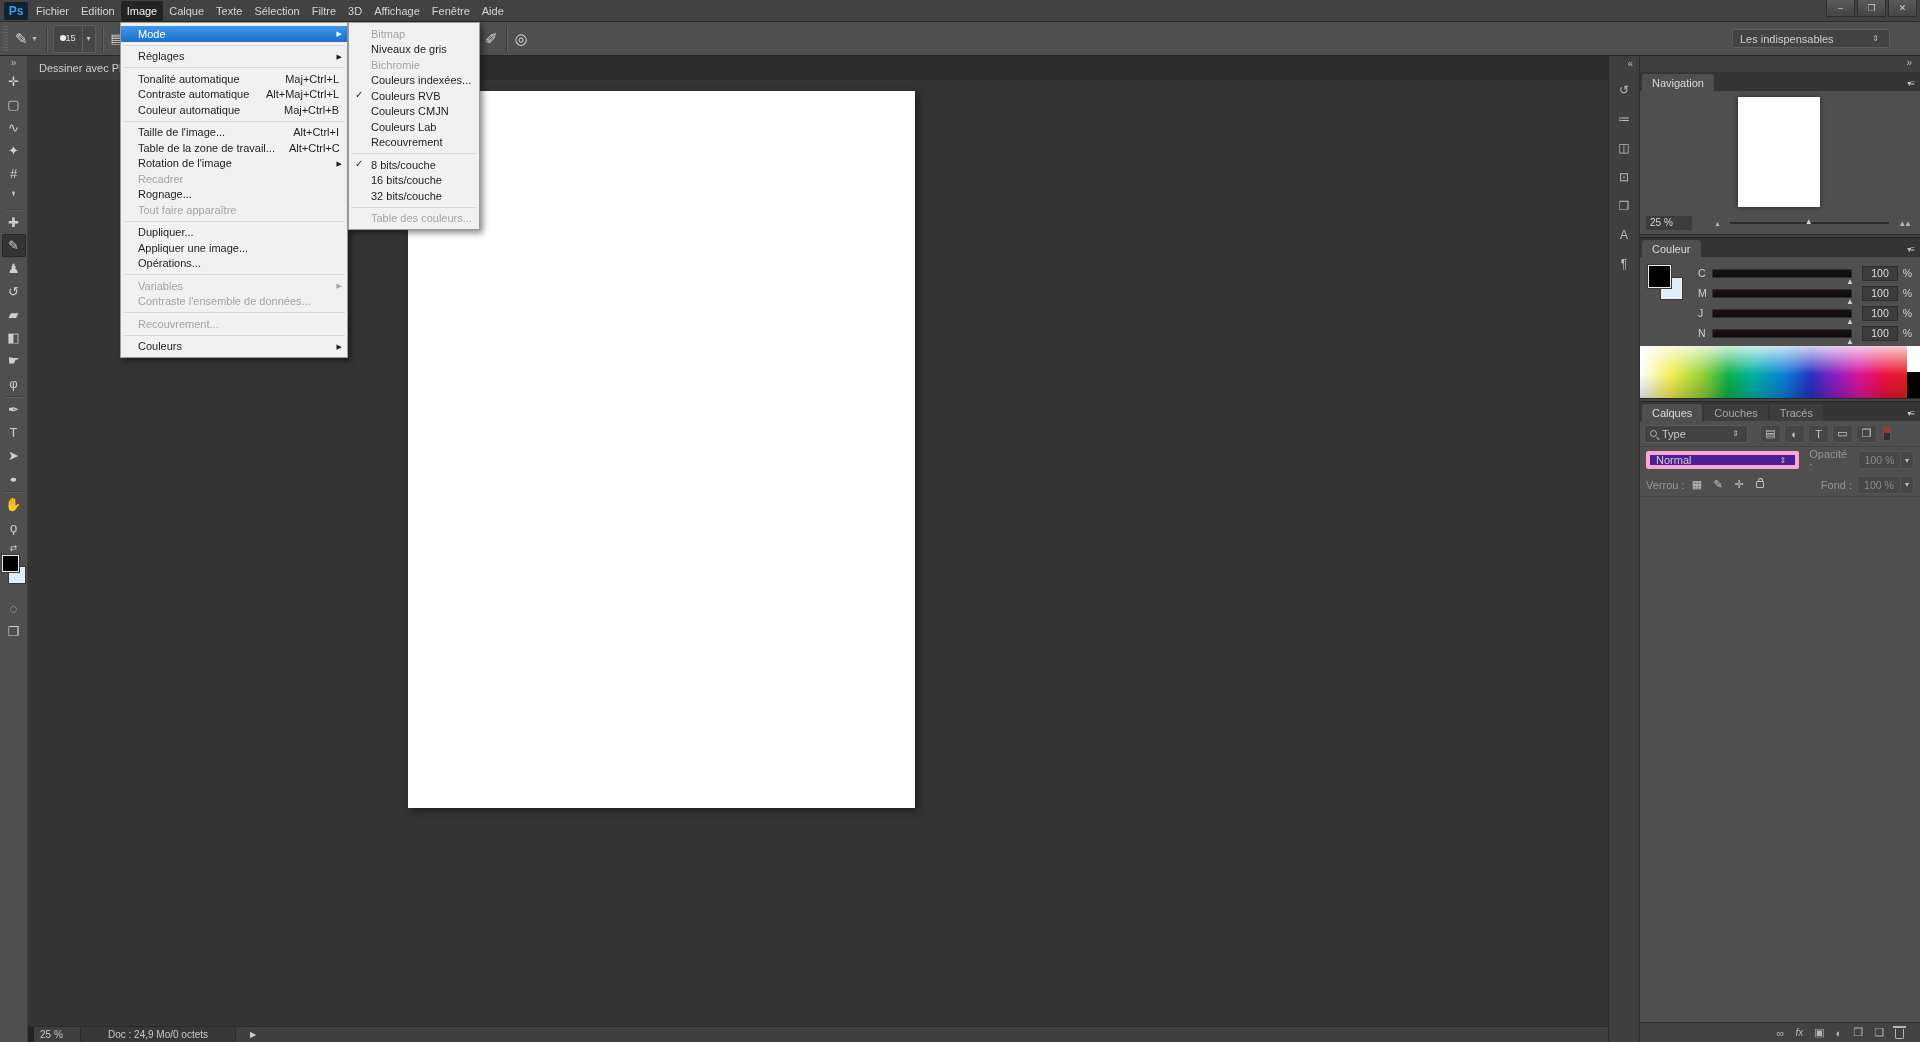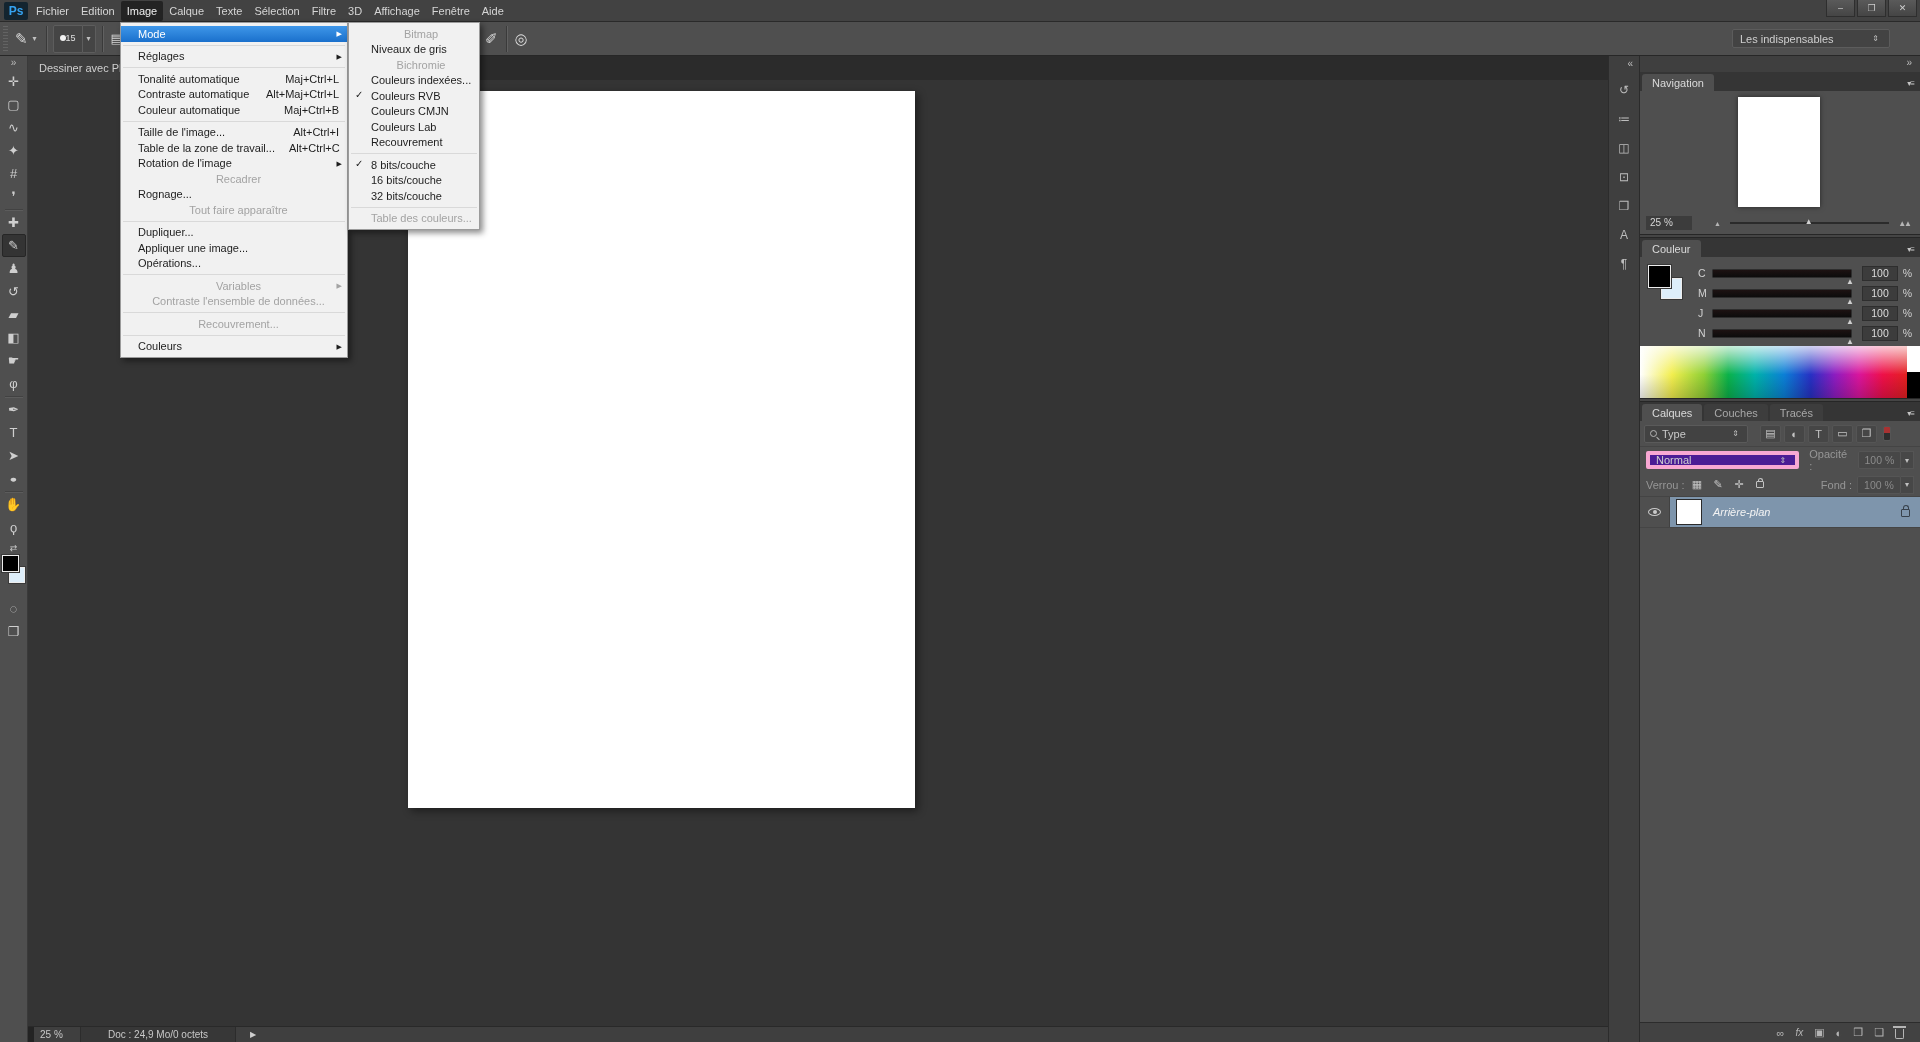--- a/index.html
+++ b/index.html
@@ -132,21 +132,21 @@
   .trash::before{content:'';position:absolute;top:-3px;left:-3px;right:-3px;height:2px;background:#b5b5b5;}
 
   
   .menu{position:absolute;background:#f1f1f1;border:1px solid #9b9b9b;box-shadow:3px 3px 6px rgba(0,0,0,.45);padding:3px 0;z-index:100;}
   #imagemenu{top:22px;left:120px;width:228px;}
   #modesub{top:22px;left:348px;width:132px;}
   .mi{display:flex;align-items:center;height:15.5px;padding:0 8px 0 17px;font-size:11px;color:#1d1d1d;position:relative;}
   .mi .lbl{flex:1;white-space:nowrap;}
   .mi .sc{margin-left:14px;white-space:nowrap;}
   .mi .arr{position:absolute;right:5px;font-size:7px;top:4px;}
-  .mi.dis{color:#a3a3a3;text-align:center;}
+  .mi.dis{color:#a3a3a3;}
   .mi.hl{background:linear-gradient(#3f97e9,#1a70cc);color:#fff;}
   .msep{height:1px;background:#d9d9d9;margin:3px 2px;}
   .smi{padding-left:22px;}
   .chk{position:absolute;left:6px;top:1px;font-size:10px;color:#1d1d1d;}
 </style>
 </head>
 <body>
 
 <div id="app">
 
@@ -358,30 +358,20 @@
       <span class="lockico">▦</span>
       <span class="lockico">✎</span>
       <span class="lockico">✛</span>
       <span class="csslock"></span>
       <span class="dimlabel" style="margin-left:auto">Fond :</span>
       <span class="dimbox">100 %</span>
       <span class="dimcaret">
           <span class="caret">▾</span>
         </span>
     </div>
-    <div class="layerrow">
-      <span class="eyecell">
-          <span class="eye"></span>
-        </span>
-      <span class="layersel">
-        <span class="lthumb"></span>
-        <span class="lname">Arrière-plan</span>
-        <span class="llock"><span class="csslockd"></span></span>
-      </span>
-    </div>
     <div class="layersfill"></div>
     <div class="lkbottom">
       <span>∞</span>
       <span class="fx">fx</span>
       <span>▣</span>
       <span>◐</span>
       <span>❒</span>
       <span>❏</span>
       <span class="trash"></span>
     </div>

